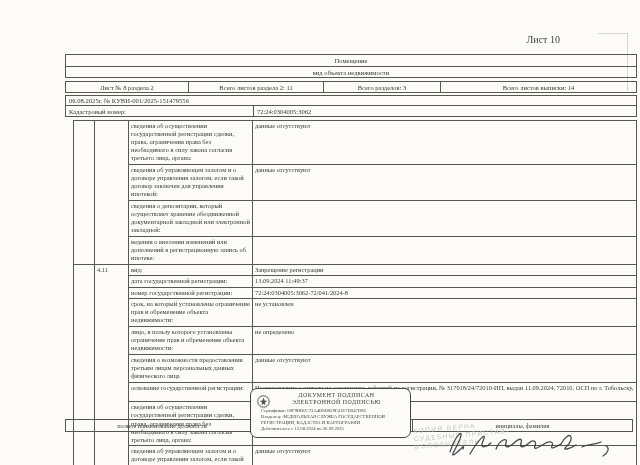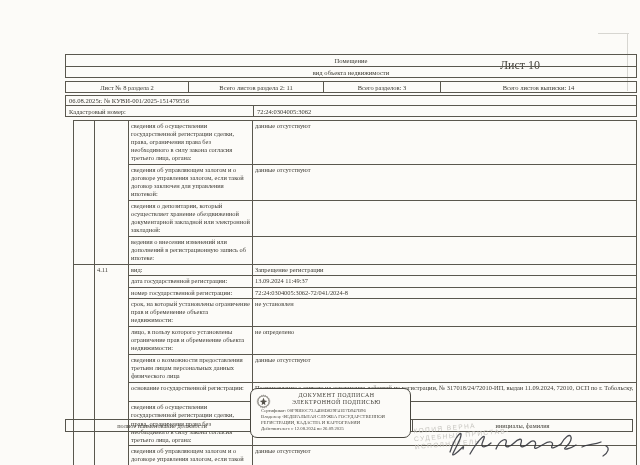--- a/index.html
+++ b/index.html
@@ -10,21 +10,21 @@
     font-family:"Liberation Serif", serif;
     color:#3d3b34;
   }
   .abs { position:absolute; }
 
   
   .edge-v { left:627px; top:33px; width:1px; height:58px; background:#d7d6d1; }
   .edge-h { left:598px; top:33px; width:31px; height:1px; background:#d7d6d1; }
 
   
-  .sheet-label { left:480px; top:58px; width:80px; text-align:center; font-size:12px; color:#45433c; }
+  .sheet-label { left:480px; top:34px; width:80px; text-align:right; font-size:10px; color:#45433c; }
 
   
   .header-wrap { left:65px; top:54px; width:572px; }
   .hbox {
     border:1px solid #5a574e; height:13px;
     display:flex; align-items:center; justify-content:center;
     font-size:6.6px; color:#3d3b34; background:transparent;
   }
   .hbox.sub { height:12px; margin-top:-1px; }
   .hrow { display:flex; margin-top:3px; }

